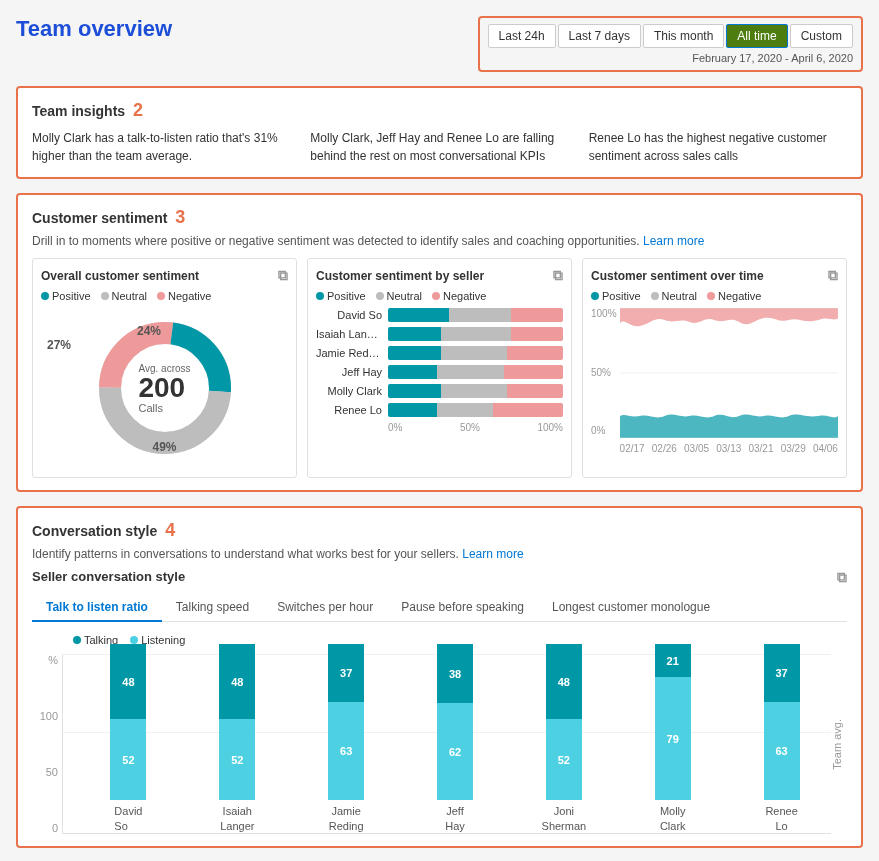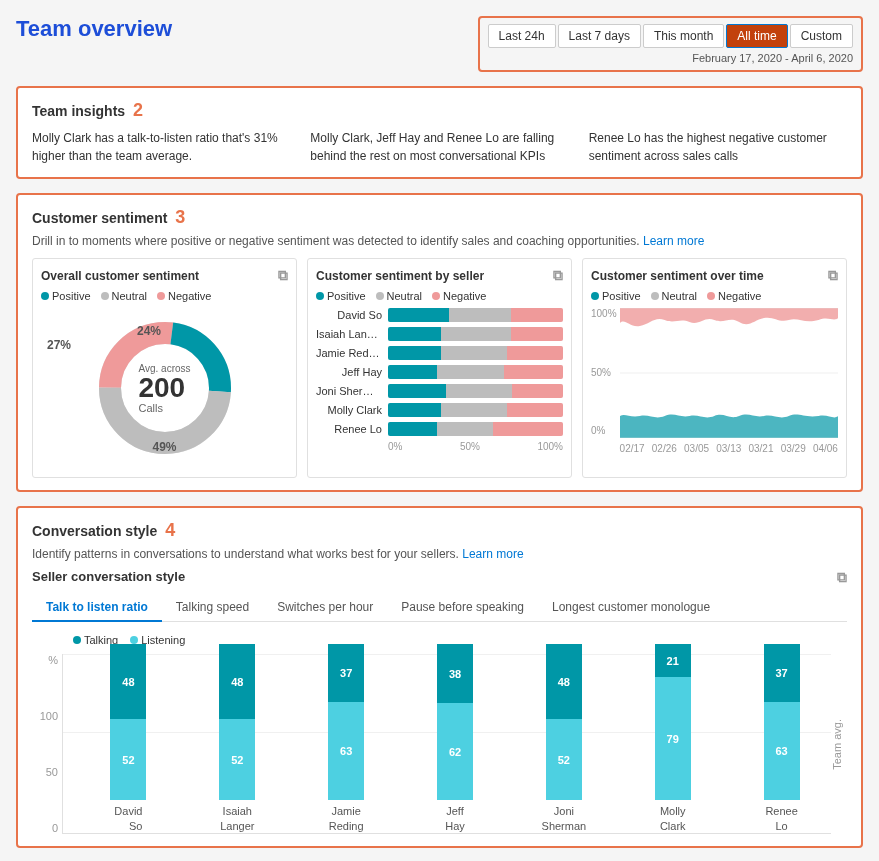--- a/index.html
+++ b/index.html
@@ -6,21 +6,21 @@
     body { font-family: 'Segoe UI', Arial, sans-serif; background: #f5f5f5; color: #333; font-size: 13px; }
 
     .page { padding: 16px; max-width: 879px; margin: 0 auto; background: #f5f5f5; }
 
     .header-row { display: flex; align-items: flex-start; justify-content: space-between; margin-bottom: 14px; }
     .page-title { font-size: 22px; font-weight: 600; color: #1d4ed8; }
 
     .time-filter-section { display: flex; flex-direction: column; align-items: flex-end; border: 2px solid #e8734a; padding: 6px 8px; border-radius: 4px; }
     .time-filter-buttons { display: flex; gap: 2px; }
     .time-btn { padding: 4px 10px; border: 1px solid #ccc; background: #fff; cursor: pointer; font-size: 12px; color: #333; border-radius: 2px; }
-    .time-btn.active { background: #c2410c; color: #fff; border-color: #0078d4; }
+    .time-btn.active { background: #4d7c0f; color: #fff; border-color: #0078d4; }
     .date-range { font-size: 11px; color: #555; margin-top: 4px; }
 
     .step-badge { color: #e8734a; font-size: 18px; font-weight: bold; margin-left: 8px; }
 
     
     .section { background: #fff; border: 2px solid #e8734a; border-radius: 4px; margin-bottom: 14px; padding: 12px 14px; }
     .section-title { font-size: 14px; font-weight: 600; margin-bottom: 6px; display: flex; align-items: center; }
 
     
     .insights-row { display: flex; gap: 20px; margin-top: 8px; }
@@ -195,28 +195,20 @@
                 <div class="bar-seg" style="width: 38%; background: rgb(189, 189, 189);"></div>
                 <div class="bar-seg" style="width: 32%; background: rgb(239, 154, 154);"></div>
               </div>
             </div>
             <div class="seller-bar-row">
               <div class="seller-name">Jeff Hay</div>
               <div class="bar-track">
                 <div class="bar-seg" style="width: 28%; background: rgb(0, 151, 167);"></div>
                 <div class="bar-seg" style="width: 38%; background: rgb(189, 189, 189);"></div>
                 <div class="bar-seg" style="width: 34%; background: rgb(239, 154, 154);"></div>
-              </div>
-            </div>
-            <div class="seller-bar-row">
-              <div class="seller-name">Joni Sherman</div>
-              <div class="bar-track">
-                <div class="bar-seg" style="width: 33%; background: rgb(0, 151, 167);"></div>
-                <div class="bar-seg" style="width: 38%; background: rgb(189, 189, 189);"></div>
-                <div class="bar-seg" style="width: 29%; background: rgb(239, 154, 154);"></div>
               </div>
             </div>
             <div class="seller-bar-row">
               <div class="seller-name">Molly Clark</div>
               <div class="bar-track">
                 <div class="bar-seg" style="width: 30%; background: rgb(0, 151, 167);"></div>
                 <div class="bar-seg" style="width: 38%; background: rgb(189, 189, 189);"></div>
                 <div class="bar-seg" style="width: 32%; background: rgb(239, 154, 154);"></div>
               </div>
             </div>
@@ -337,21 +329,21 @@
         <div style="position:absolute;top:0;left:0;right:0;bottom:24px;display:flex;flex-direction:column;justify-content:space-between;pointer-events:none;">
           <div style="border-top:1px solid #f0f0f0;width:100%;"></div>
           <div style="border-top:1px solid #f0f0f0;width:100%;"></div>
           <div style="width:100%;"></div>
         </div>
       <div class="bar-col" style="display: flex; flex-direction: column; align-items: center; flex: 1 1 0%;">
             <div class="stacked-bar" style="width: 36px; display: flex; flex-direction: column; height: 156px;">
               <div style="background: rgb(0, 151, 167); height: 75px; display: flex; align-items: center; justify-content: center; color: rgb(255, 255, 255); font-size: 11px; font-weight: 600;">48</div>
               <div style="background: rgb(77, 208, 225); height: 81px; display: flex; align-items: center; justify-content: center; color: rgb(255, 255, 255); font-size: 11px; font-weight: 600;">52</div>
             </div>
-            <div class="bar-col-label" style="font-size: 11px; color: rgb(85, 85, 85); margin-top: 4px; text-align: right; line-height: 1.3;">David<br>So</div>
+            <div class="bar-col-label" style="font-size: 11px; color: rgb(85, 85, 85); margin-top: 4px; text-align: left; line-height: 1.3;">David<br>So</div>
           </div>
           <div class="bar-col" style="display: flex; flex-direction: column; align-items: center; flex: 1 1 0%;">
             <div class="stacked-bar" style="width: 36px; display: flex; flex-direction: column; height: 156px;">
               <div style="background: rgb(0, 151, 167); height: 75px; display: flex; align-items: center; justify-content: center; color: rgb(255, 255, 255); font-size: 11px; font-weight: 600;">48</div>
               <div style="background: rgb(77, 208, 225); height: 81px; display: flex; align-items: center; justify-content: center; color: rgb(255, 255, 255); font-size: 11px; font-weight: 600;">52</div>
             </div>
             <div class="bar-col-label" style="font-size: 11px; color: rgb(85, 85, 85); margin-top: 4px; text-align: center; line-height: 1.3;">Isaiah<br>Langer</div>
           </div>
           <div class="bar-col" style="display: flex; flex-direction: column; align-items: center; flex: 1 1 0%;">
             <div class="stacked-bar" style="width: 36px; display: flex; flex-direction: column; height: 156px;">

